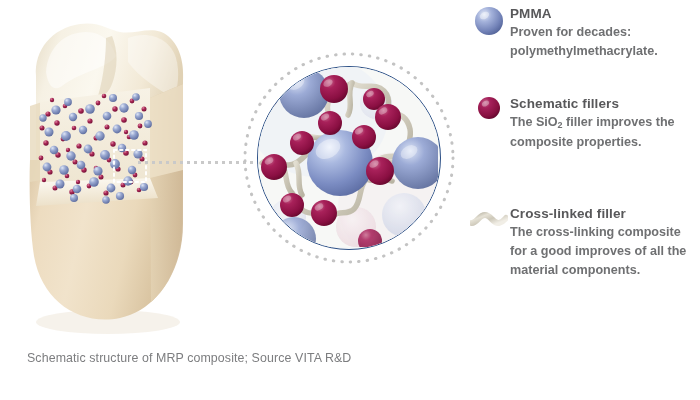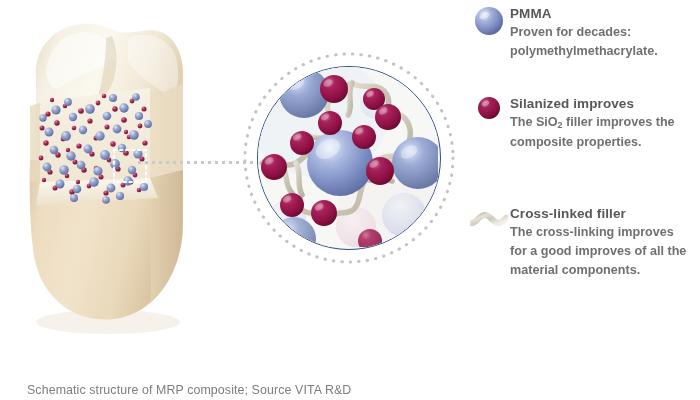--- a/index.html
+++ b/index.html
@@ -113,21 +113,21 @@
     font-size: 9px;
     vertical-align: baseline;
     position: relative;
     top: 2px;
   }
 
   
   #caption {
     position: absolute;
     left: 27px;
-    top: 383px;
+    top: 351px;
     font-size: 12.4px;
     color: #7c7d7f;
     letter-spacing: 0.1px;
     white-space: nowrap;
   }
 </style>
 </head>
 <body>
 
 <div class="stage">
@@ -441,21 +441,21 @@
               <stop offset="28%" stop-color="#a5205a"></stop>
               <stop offset="72%" stop-color="#871040"></stop>
               <stop offset="100%" stop-color="#590527"></stop>
             </radialGradient>
           </defs>
           <circle cx="12" cy="12" r="11" fill="url(#legRed)"></circle>
           <ellipse cx="8.5" cy="7.5" rx="3.8" ry="2.6" fill="#ffffff" opacity="0.32" transform="rotate(-30 8.5 7.5)"></ellipse>
         </svg>
       </div>
       <div class="legend-text">
-        <div class="legend-title">Silanized improves</div>
+        <div class="legend-title">Schematic fillers</div>
         <div class="legend-desc"><span>The SiO</span><sub>2</sub><span> filler improves the</span></div>
         <div class="legend-desc">composite properties.</div>
       </div>
     </div>
 
     <div class="legend-item" style="top:206px;">
       <div class="legend-icon" style="left:0px; top:4px;">
         <svg width="38" height="20" viewBox="0 0 38 20" xmlns="http://www.w3.org/2000/svg">
           <defs>
             <linearGradient id="legMatrix" x1="0" y1="0" x2="1" y2="0.6">
@@ -463,21 +463,21 @@
               <stop offset="30%" stop-color="#e6e2d6"></stop>
               <stop offset="62%" stop-color="#cdc8b9"></stop>
               <stop offset="100%" stop-color="#f1eee6"></stop>
             </linearGradient>
           </defs>
           <path d="M2,13 C7,13 9,5 15,5 C21,5 23,14 29,13 C33,12.4 34,10 36,8" fill="none" stroke="url(#legMatrix)" stroke-width="6" stroke-linecap="round"></path>
         </svg>
       </div>
       <div class="legend-text">
         <div class="legend-title">Cross-linked filler</div>
-        <div class="legend-desc">The cross-linking improves</div>
+        <div class="legend-desc">The cross-linking composite</div>
         <div class="legend-desc">for a good improves of all the</div>
         <div class="legend-desc">material components.</div>
       </div>
     </div>
   </div>
 
   <div id="caption">Schematic structure of MRP composite; Source VITA R&amp;D</div>
 
 </div>
 

